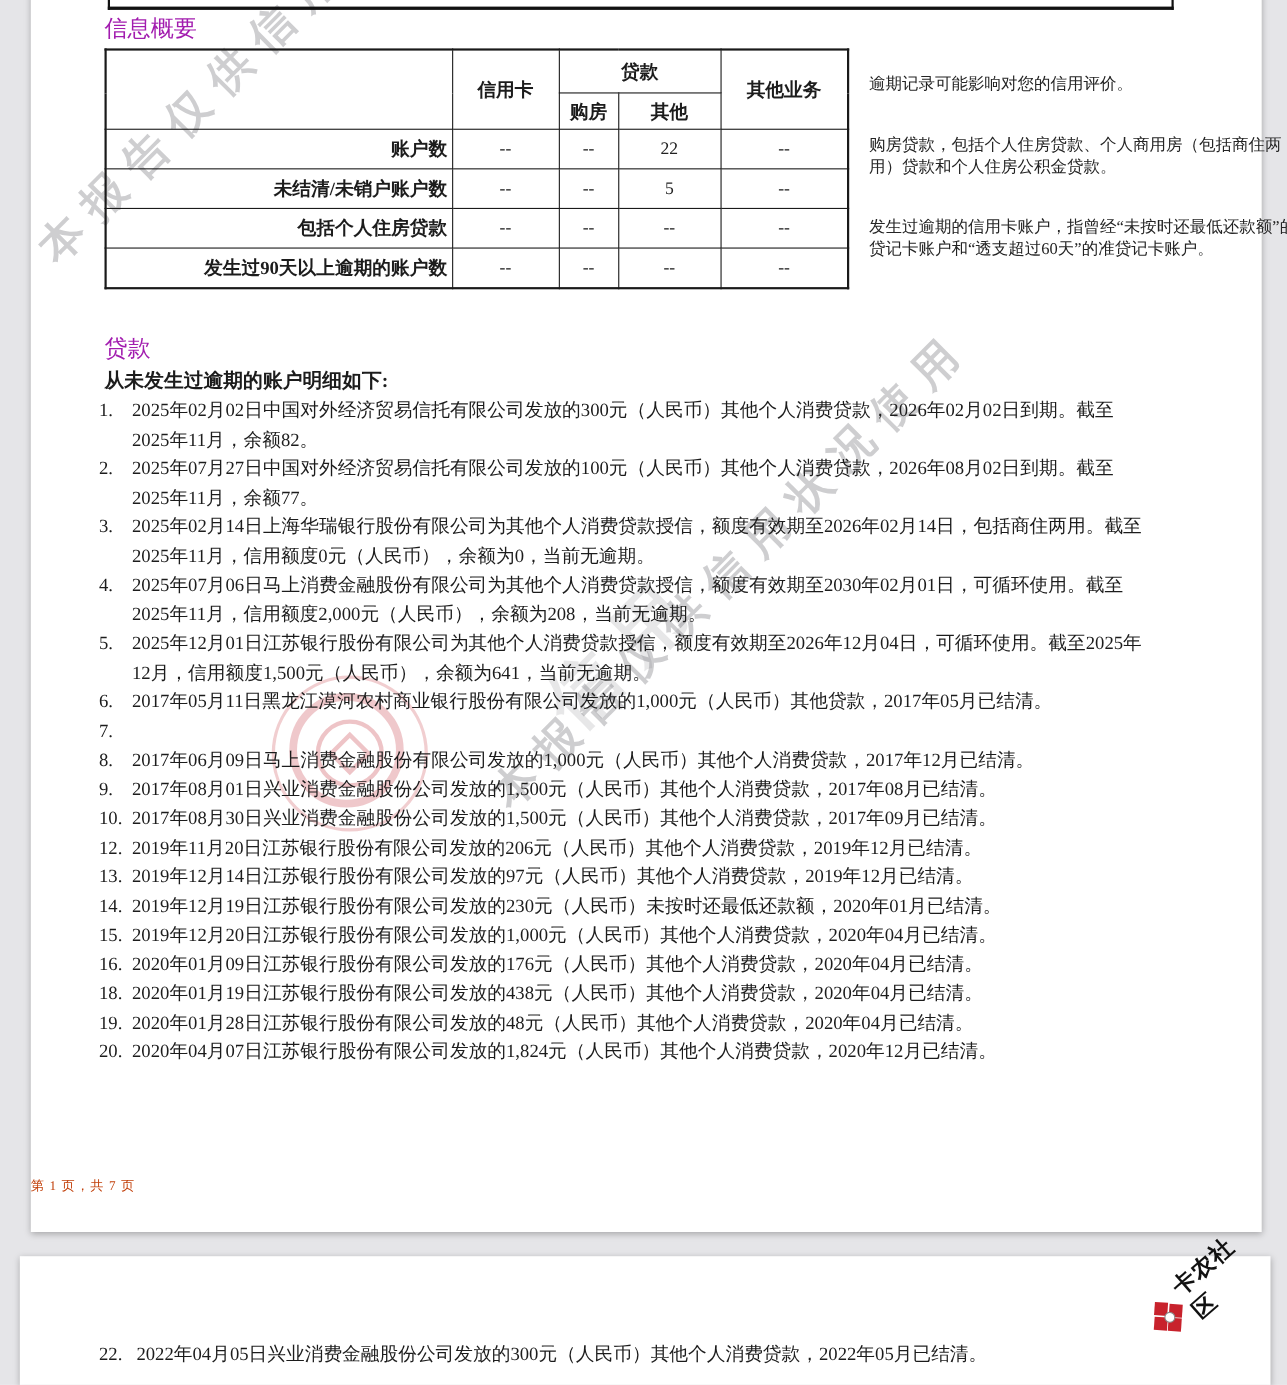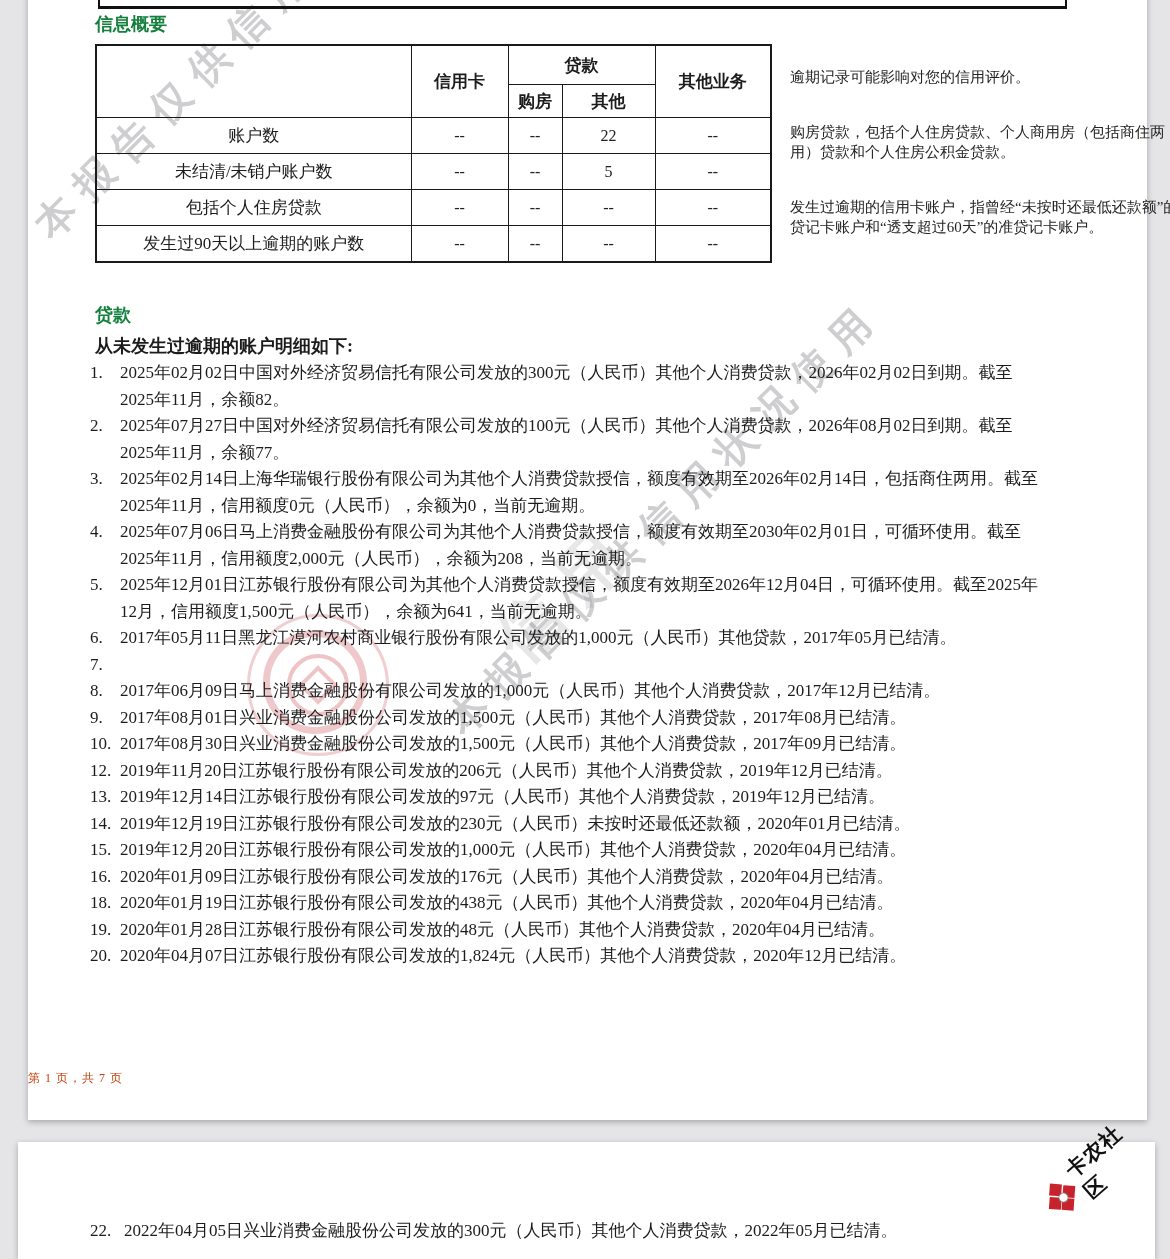--- a/index.html
+++ b/index.html
@@ -17,21 +17,21 @@
   }
   .page1{left:28px;top:-8px;width:1119px;height:1128px;}
   .page2{left:18px;top:1142px;width:1137px;height:117px;}
 
   
   .cut-table-edge{
     position:absolute;left:70px;top:0px;width:965px;height:14px;
     border-left:2px solid #111;border-right:2px solid #111;border-bottom:3px solid #111;
   }
 
-  .sec-title{position:absolute;margin:0;font-size:18px;font-weight:bold;color:#15803d;
+  .sec-title{position:absolute;margin:0;font-size:21px;font-weight:normal;color:#a21caf;
     font-family:"Liberation Serif","DejaVu Serif",serif;}
   .t1{left:67px;top:20px;}
   .t2{left:67px;top:311px;}
   .subtitle{position:absolute;left:67px;top:342px;font-size:18px;font-weight:bold;}
 
   
   .summary-table{
     position:absolute;left:67px;top:52px;
     border-collapse:collapse;table-layout:fixed;
     font-size:17px;
@@ -39,21 +39,21 @@
   .summary-table td{
     border:1.5px solid #1a1a1a;
     text-align:center;vertical-align:middle;
     padding:0 4px;
   }
   .summary-table{border:2px solid #1a1a1a;}
   .summary-table .h1 td{height:38px;font-weight:bold;}
   .summary-table .h2 td{height:32px;font-weight:bold;}
   .summary-table tbody td{height:35px;}
   .summary-table td.lbl{
-    text-align:center;font-weight:normal;padding-left:4px;
+    text-align:right;font-weight:bold;padding-left:4px;
     font-family:"Liberation Serif","DejaVu Serif",serif;
   }
   .summary-table td.val{font-weight:normal;font-size:16px;color:#222;}
 
   
   .note{position:absolute;left:762px;width:392px;margin:0;
     font-size:15px;line-height:19.5px;color:#242424;}
   .n1{top:76px;}
   .n2{top:131px;}
   .n3{top:206px;}

